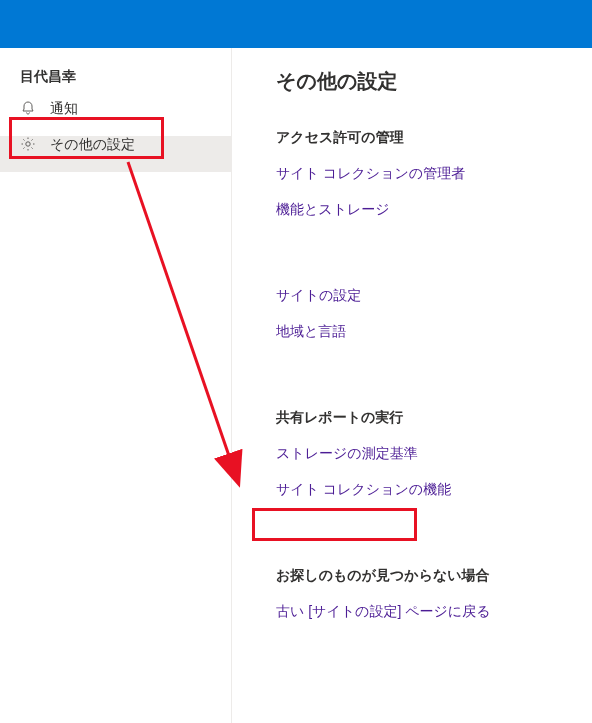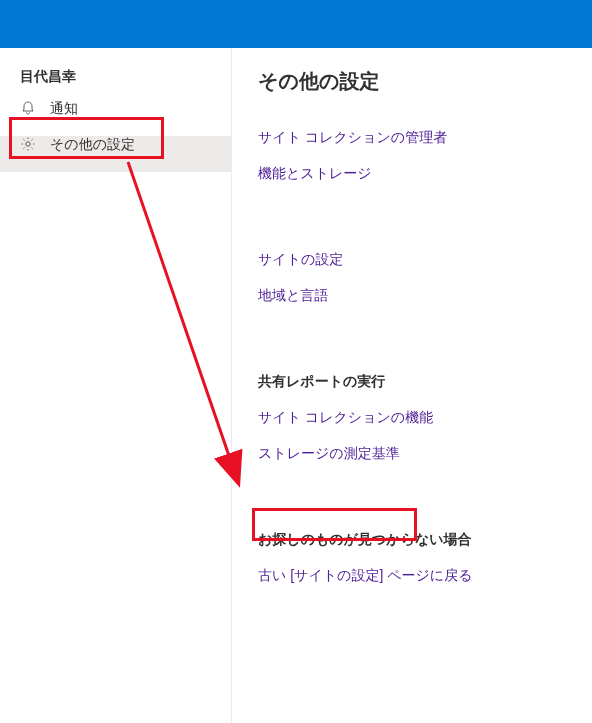--- a/index.html
+++ b/index.html
@@ -14,20 +14,21 @@
       position: relative;
     }
     .topbar {
       height: 48px;
       background: #0078d4;
       width: 100%;
     }
     .container {
       display: flex;
       height: calc(100% - 48px);
+      gap: 18px;
     }
     .sidebar {
       width: 232px;
       background: #ffffff;
       border-right: 1px solid #edebe9;
       padding-top: 16px;
     }
     .sidebar-user {
       font-weight: 600;
       font-size: 14px;
@@ -112,33 +113,34 @@
         </svg>
       </span>
       <span class="label">その他の設定</span>
     </div>
   </aside>
 
   <main class="main">
     <h1 class="page-title">その他の設定</h1>
 
     <section class="section">
+      <div class="section-heading">アクセス許可の管理</div>
       <a class="link">サイト コレクションの管理者</a>
       <a class="link">機能とストレージ</a>
     </section>
 
     <section class="section">
       <a class="link">サイトの設定</a>
       <a class="link">地域と言語</a>
     </section>
 
     <section class="section">
       <div class="section-heading">共有レポートの実行</div>
+      <a class="link">ストレージの測定基準</a>
       <a class="link">サイト コレクションの機能</a>
-      <a class="link">ストレージの測定基準</a>
     </section>
 
     <section class="section">
       <div class="section-heading">お探しのものが見つからない場合</div>
       <a class="link">古い [サイトの設定] ページに戻る</a>
     </section>
   </main>
 </div>
 
 <div class="anno-box" style="left:9px; top:117px; width:155px; height:42px;"></div>

